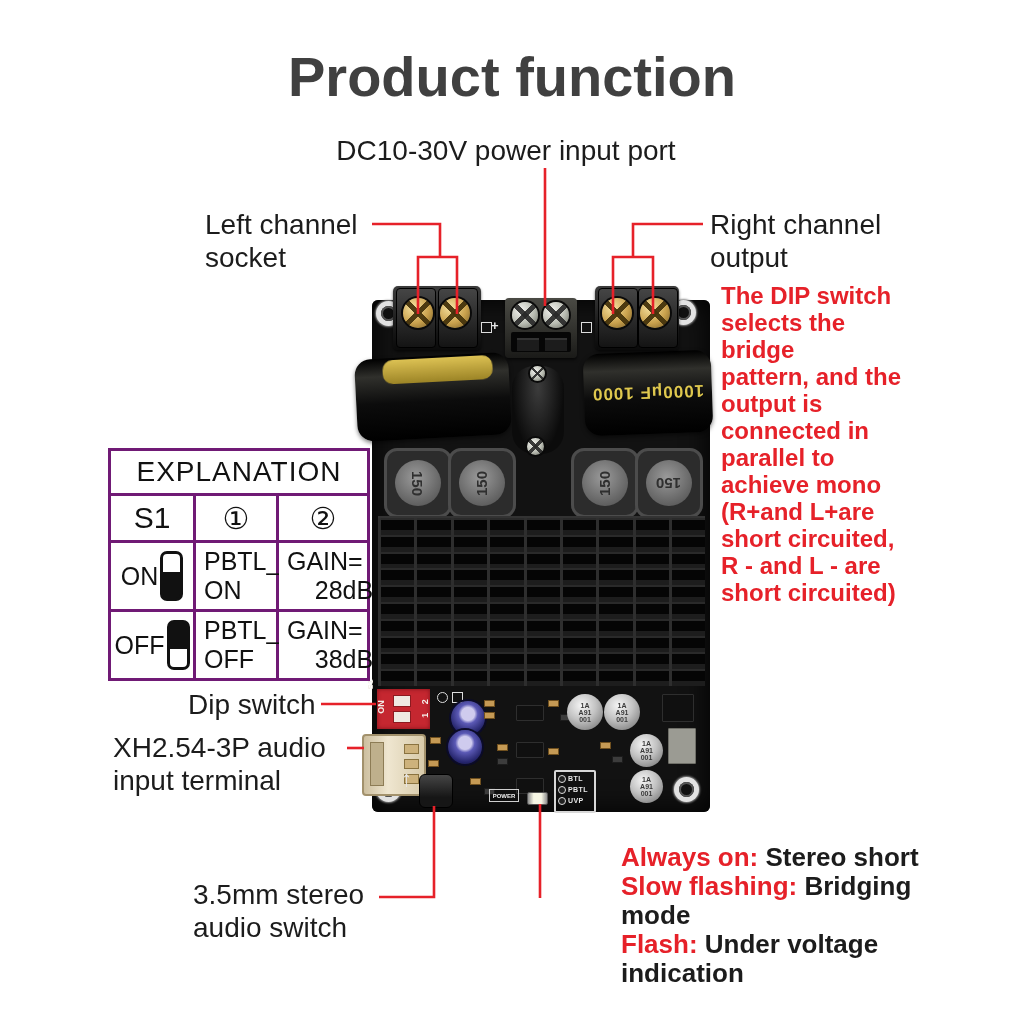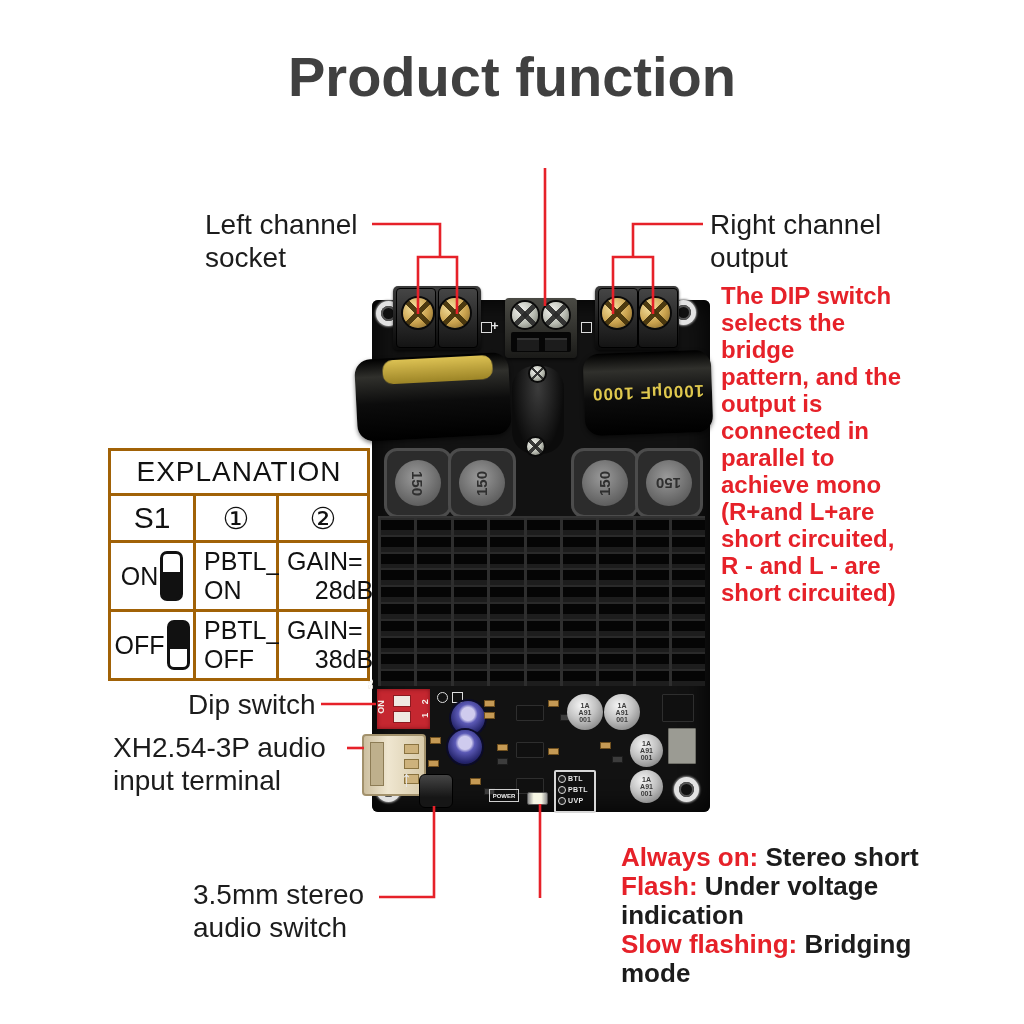--- a/index.html
+++ b/index.html
@@ -9,21 +9,21 @@
          font-size:56px;font-weight:700;color:#404040;letter-spacing:0px;}
   .lbl{position:absolute;font-size:28px;font-weight:500;line-height:33px;color:#1c1c1c;white-space:pre-line;}
   .red-note{position:absolute;left:721px;top:282px;width:200px;font-size:24px;font-weight:700;
             line-height:27px;color:#e62129;white-space:pre-line;}
   .status{position:absolute;left:621px;top:843px;width:345px;font-size:26px;font-weight:700;line-height:29px;}
   .status .rd{color:#e62129;}
   .status .bk{color:#1c1c1c;white-space:pre-line;}
   
   .exp-table{position:absolute;left:108px;top:448px;display:grid;
              grid-template-columns:82px 80px 88px;grid-template-rows:42px 44px 66px 66px;
-             gap:3px;padding:3px;background:#a16207;}
+             gap:3px;padding:3px;background:#701a75;}
   .exp-table .cell{background:#fff;display:flex;align-items:center;justify-content:center;
                    font-size:25px;color:#111;}
   .exp-table .head{grid-column:1 / 4;font-size:28px;letter-spacing:1px;}
   .exp-table .circ{font-size:30px;}
   .exp-table .left{justify-content:flex-start;padding-left:8px;white-space:pre;line-height:29px;}
   .toggle{width:17px;height:44px;border:3px solid #111;border-radius:7px;margin-left:2px;}
   .toggle.on{background:linear-gradient(180deg,#fff 0 42%,#111 42%);}
   .toggle.off{background:linear-gradient(180deg,#111 0 58%,#fff 58%);}
   
   .overlay{position:absolute;left:0;top:0;pointer-events:none;}
@@ -102,20 +102,21 @@
           background:linear-gradient(180deg,#454545,#161616 70%);border:1px solid #000;}
   .silk{position:absolute;color:#e6e6e6;font-weight:700;}
   .sq{position:absolute;width:9px;height:9px;border:1.5px solid #ddd;background:#111;}
 </style>
 </head>
 <body>
 
 <div class="canvas">
 
   <div class="title">Product function</div>
+  <div class="lbl" style="left:190px;top:134px;width:632px;text-align:center;">DC10-30V power input port</div>
   <div class="lbl" style="left:205px;top:208px;">Left channel
 socket</div>
   <div class="lbl" style="left:710px;top:208px;">Right channel
 output</div>
   <div class="red-note">The DIP switch
 selects the bridge
 pattern, and the
 output is
 connected in
 parallel to
@@ -125,24 +126,24 @@
 R - and L - are
 short circuited)</div>
   <div class="lbl" style="left:188px;top:688px;">Dip switch</div>
   <div class="lbl" style="left:113px;top:731px;">XH2.54-3P audio
 input terminal</div>
   <div class="lbl" style="left:193px;top:878px;">3.5mm stereo
 audio switch</div>
 
   <div class="status">
     <div><span class="rd">Always on:</span><span class="bk"> Stereo short</span></div>
+    <div><span class="rd">Slow flashing:</span><span class="bk"> Bridging
+mode</span></div>
     <div><span class="rd">Flash:</span><span class="bk"> Under voltage
 indication</span></div>
-    <div><span class="rd">Slow flashing:</span><span class="bk"> Bridging
-mode</span></div>
   </div>
 
   <div class="exp-table">
     <div class="cell head">EXPLANATION</div>
     <div class="cell" style="font-size:30px;">S1</div>
     <div class="cell circ">①</div>
     <div class="cell circ">②</div>
     <div class="cell">
       <span>ON</span>
       <span class="toggle on"></span>

